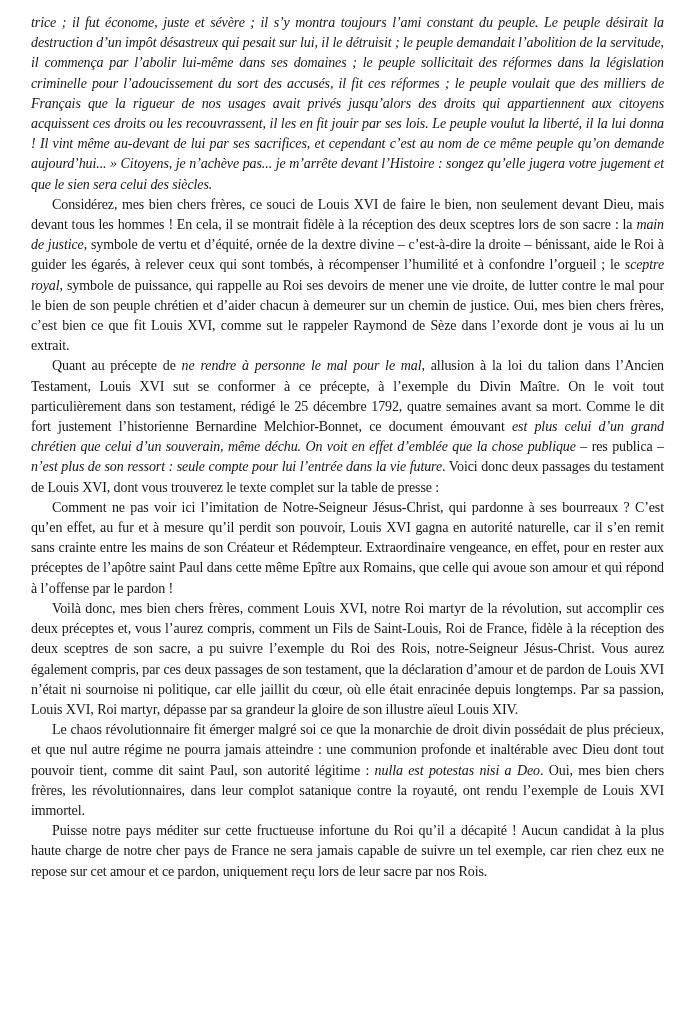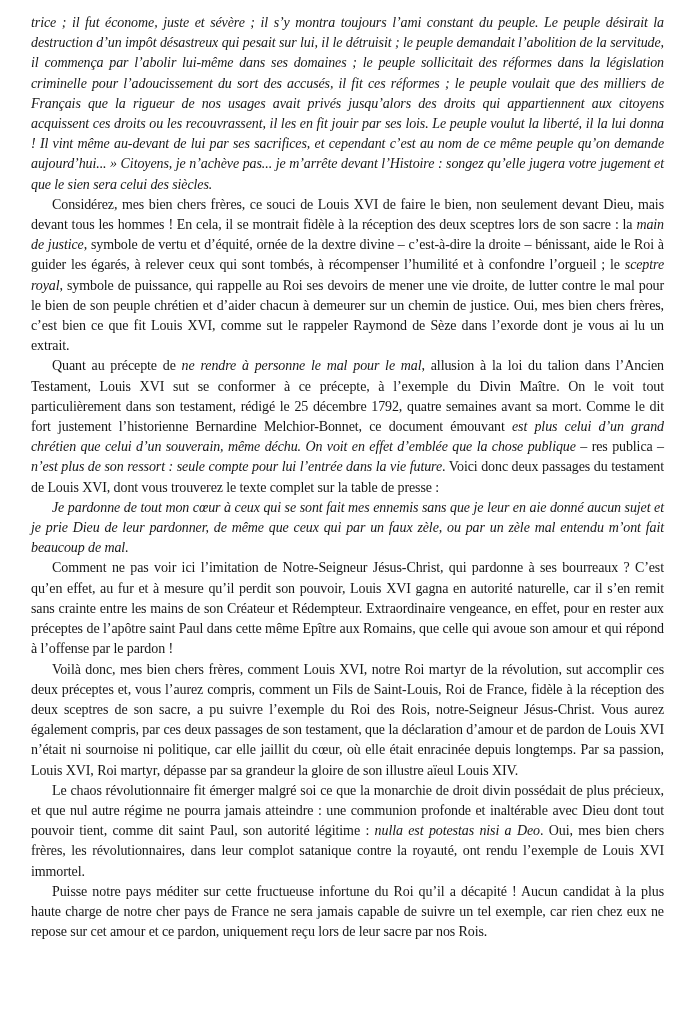--- a/index.html
+++ b/index.html
@@ -42,21 +42,20 @@
 <body>
 
 <div class="page">
 
   <p class="noindent"><span class="it">trice ; il fut économe, juste et sévère ; il s’y montra toujours l’ami constant du peuple. Le peuple désirait la destruction d’un impôt désastreux qui pesait sur lui, il le détruisit ; le peuple demandait l’abolition de la servitude, il commença par l’abolir lui-même dans ses domaines ; le peuple sollicitait des réformes dans la législation criminelle pour l’adoucissement du sort des accusés, il fit ces réformes ; le peuple voulait que des milliers de Français que la rigueur de nos usages avait privés jusqu’alors des droits qui appartiennent aux citoyens acquissent ces droits ou les recouvrassent, il les en fit jouir par ses lois. Le peuple voulut la liberté, il la lui donna ! Il vint même au-devant de lui par ses sacrifices, et cependant c’est au nom de ce même peuple qu’on demande aujourd’hui... » Citoyens, je n’achève pas... je m’arrête devant l’Histoire : songez qu’elle jugera votre jugement et que le sien sera celui des siècles.</span></p>
 
   <p><span>Considérez, mes bien chers frères, ce souci de Louis XVI de faire le bien, non seulement devant Dieu, mais devant tous les hommes ! En cela, il se montrait fidèle à la réception des deux sceptres lors de son sacre : la </span><span class="it">main de justice</span><span>, symbole de vertu et d’équité, ornée de la dextre divine – c’est-à-dire la droite – bénissant, aide le Roi à guider les égarés, à relever ceux qui sont tombés, à récompenser l’humilité et à confondre l’orgueil ; le </span><span class="it">sceptre royal</span><span>, symbole de puissance, qui rappelle au Roi ses devoirs de mener une vie droite, de lutter contre le mal pour le bien de son peuple chrétien et d’aider chacun à demeurer sur un chemin de justice. Oui, mes bien chers frères, c’est bien ce que fit Louis XVI, comme sut le rappeler Raymond de Sèze dans l’exorde dont je vous ai lu un extrait.</span></p>
 
   <p><span>Quant au précepte de </span><span class="it">ne rendre à personne le mal pour le mal</span><span>, allusion à la loi du talion dans l’Ancien Testament, Louis XVI sut se conformer à ce précepte, à l’exemple du Divin Maître. On le voit tout particulièrement dans son testament, rédigé le 25 décembre 1792, quatre semaines avant sa mort. Comme le dit fort justement l’historienne Bernardine Melchior-Bonnet, ce document émouvant </span><span class="it">est plus celui d’un grand chrétien que celui d’un souverain, même déchu. On voit en effet d’emblée que la chose publique</span><span> – res publica – </span><span class="it">n’est plus de son ressort : seule compte pour lui l’entrée dans la vie future</span><span>. Voici donc deux passages du testament de Louis XVI, dont vous trouverez le texte complet sur la table de presse :</span></p>
 
-  <p><span class="it">Je pardonne de tout mon cœur à ceux qui se sont fait mes ennemis sans que je leur en aie donné aucun sujet et je prie Dieu de leur pardonner, de même que ceux qui par un faux zèle, ou par un zèle mal entendu m’ont fait beaucoup de mal.</span></p>
 
 
 
   <p><span>Comment ne pas voir ici l’imitation de Notre-Seigneur Jésus-Christ, qui pardonne à ses bourreaux ? C’est qu’en effet, au fur et à mesure qu’il perdit son pouvoir, Louis XVI gagna en autorité naturelle, car il s’en remit sans crainte entre les mains de son Créateur et Rédempteur. Extraordinaire vengeance, en effet, pour en rester aux préceptes de l’apôtre saint Paul dans cette même Epître aux Romains, que celle qui avoue son amour et qui répond à l’offense par le pardon !</span></p>
 
   <p><span>Voilà donc, mes bien chers frères, comment Louis XVI, notre Roi martyr de la révolution, sut accomplir ces deux préceptes et, vous l’aurez compris, comment un Fils de Saint-Louis, Roi de France, fidèle à la réception des deux sceptres de son sacre, a pu suivre l’exemple du Roi des Rois, notre-Seigneur Jésus-Christ. Vous aurez également compris, par ces deux passages de son testament, que la déclaration d’amour et de pardon de Louis XVI n’était ni sournoise ni politique, car elle jaillit du cœur, où elle était enracinée depuis longtemps. Par sa passion, Louis XVI, Roi martyr, dépasse par sa grandeur la gloire de son illustre aïeul Louis XIV.</span></p>
 
   <p><span>Le chaos révolutionnaire fit émerger malgré soi ce que la monarchie de droit divin possédait de plus précieux, et que nul autre régime ne pourra jamais atteindre : une communion profonde et inaltérable avec Dieu dont tout pouvoir tient, comme dit saint Paul, son autorité légitime : </span><span class="it">nulla est potestas nisi a Deo</span><span>. Oui, mes bien chers frères, les révolutionnaires, dans leur complot satanique contre la royauté, ont rendu l’exemple de Louis XVI immortel.</span></p>
 
   <p><span>Puisse notre pays méditer sur cette fructueuse infortune du Roi qu’il a décapité ! Aucun candidat à la plus haute charge de notre cher pays de France ne sera jamais capable de suivre un tel exemple, car rien chez eux ne repose sur cet amour et ce pardon, uniquement reçu lors de leur sacre par nos Rois.</span></p>

